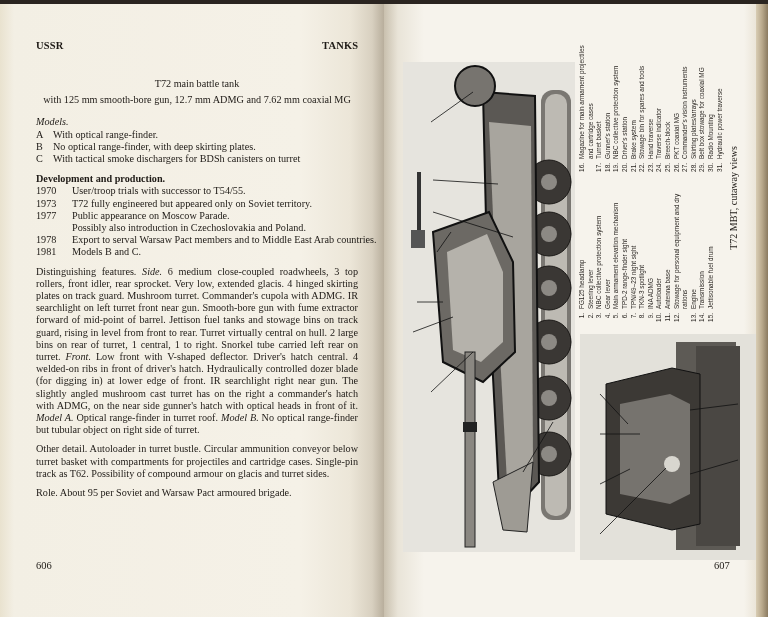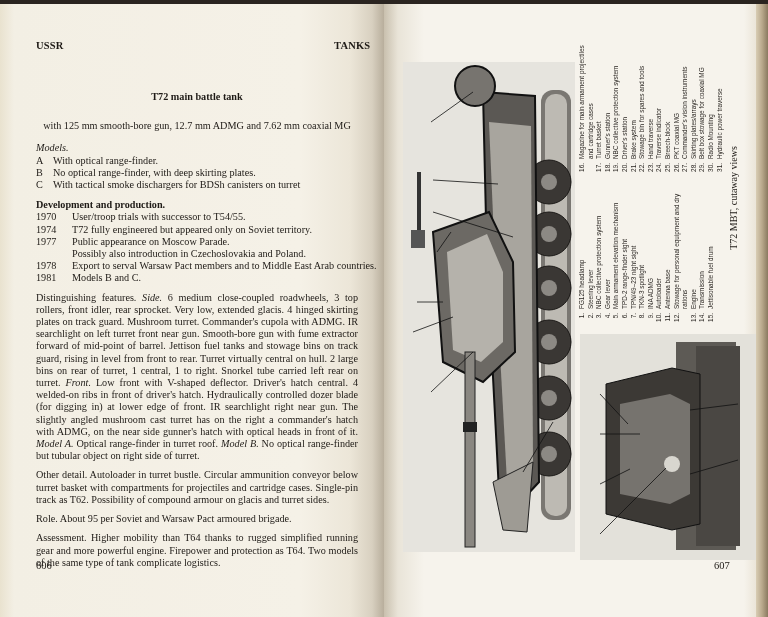--- a/index.html
+++ b/index.html
@@ -3,23 +3,23 @@
 <meta charset="utf-8">
 <style>
   html,body{margin:0;padding:0;}
   body{width:768px;height:617px;overflow:hidden;background:#3a3028;position:relative;font-family:"Liberation Serif",serif;color:#1e1a16;}
   .spread{position:absolute;left:0;top:0;width:768px;height:617px;background:#fca5a5;}
   .topbar{position:absolute;left:0;top:0;width:768px;height:4px;background:#2a2420;}
   .page-left{position:absolute;left:0;top:4px;width:384px;height:613px;background:linear-gradient(to right,#e9e2cf 0px,#f3efe4 14px,#f5f1e7 300px,#ece6d8 350px,#d8d0c0 372px,#b8ae9c 384px);}
   .page-right{position:absolute;left:384px;top:4px;width:384px;height:613px;background:linear-gradient(to right,#c9c0ae 0px,#e9e4d8 14px,#f6f3ec 40px,#f6f3ec 360px,#ebe5d8 372px);}
   .edge-right{position:absolute;left:756px;top:4px;width:12px;height:613px;background:linear-gradient(to right,#d9cdb4,#b9a98c 50%,#8a7a60);}
   .running-head{position:absolute;top:40px;font-size:10.5px;font-weight:bold;letter-spacing:.2px;}
-  .rh-left{left:36px;} .rh-right{left:334px;text-align:right;}
+  .rh-left{left:36px;} .rh-right{left:322px;text-align:right;}
   .content{position:absolute;left:36px;top:74px;width:322px;font-size:10.2px;line-height:12.2px;}
-  .title{text-align:center;margin:17px;font-weight:bold;}
+  .title{text-align:center;margin:4px;}
   .subtitle{text-align:center;margin:0 0 10px -4px;width:330px;}
   .models-h{font-style:italic;margin:0;}
   .row{display:flex;}
   .lbl{width:17px;flex:none;}
   .yr{width:36px;flex:none;}
   .indent{padding-left:17px;}
   .indent-yr{padding-left:36px;}
   .sec-h{font-weight:bold;margin:8px 0 0 0;}
   p.para{margin:7px 0 0 0;text-align:justify;}
   p.para b{font-weight:normal;}
@@ -65,21 +65,21 @@
         <span class="lbl">C</span>
         <span>With tactical smoke dischargers for BDSh canisters on turret</span>
       </div>
 
     <p class="sec-h">Development and production.</p>
     <div class="row">
         <span class="yr">1970</span>
         <span>User/troop trials with successor to T54/55.</span>
       </div>
     <div class="row">
-        <span class="yr">1974</span>
+        <span class="yr">1973</span>
         <span>T72 fully engineered but appeared only on Soviet territory.</span>
       </div>
     <div class="row">
         <span class="yr">1977</span>
         <span>Public appearance on Moscow Parade.</span>
       </div>
     <div class="indent-yr">Possibly also introduction in Czechoslovakia and Poland.</div>
     <div class="row">
         <span class="yr">1978</span>
         <span style="white-space:nowrap;">Export to serval Warsaw Pact members and to Middle East Arab countries.</span>
@@ -88,21 +88,20 @@
         <span class="yr">1981</span>
         <span>Models B and C.</span>
       </div>
 
     <p class="para"><b>Distinguishing features.</b> <i>Side.</i><span> 6 medium close-coupled roadwheels, 3 top rollers, front idler, rear sprocket. Very low, extended glacis. 4 hinged skirting plates on track guard. Mushroom turret. Commander's cupola with ADMG. IR searchlight on left turret front near gun. Smooth-bore gun with fume extractor forward of mid-point of barrel. Jettison fuel tanks and stowage bins on track guard, rising in level from front to rear. Turret virtually central on hull. 2 large bins on rear of turret, 1 central, 1 to right. Snorkel tube carried left rear on turret. </span><i>Front.</i><span> Low front with V-shaped deflector. Driver's hatch central. 4 welded-on ribs in front of driver's hatch. Hydraulically controlled dozer blade (for digging in) at lower edge of front. IR searchlight right near gun. The slightly angled mushroom cast turret has on the right a commander's hatch with ADMG, on the near side gunner's hatch with optical heads in front of it. </span><i>Model A.</i><span> Optical range-finder in turret roof. </span><i>Model B.</i><span> No optical range-finder but tubular object on right side of turret.</span></p>
 
     <p class="para"><b>Other detail.</b><span> Autoloader in turret bustle. Circular ammunition conveyor below turret basket with compartments for projectiles and cartridge cases. Single-pin track as T62. Possibility of compound armour on glacis and turret sides.</span></p>
 
     <p class="para"><b>Role.</b><span> About 95 per Soviet and Warsaw Pact armoured brigade.</span></p>
 
-    <p class="para"><b>Assessment.</b><span> Higher mobility than T64 thanks to rugged simplified running gear and more powerful engine. Firepower and protection as T64. Two models of the same type of tank complicate logistics.</span></p>
   </div>
 
   <div class="pagenum pn-left">606</div>
 
   <div class="page-right"></div>
 
   <div class="diagram-side">
     <svg width="172" height="490" viewBox="0 0 172 490">
       <rect x="0" y="0" width="172" height="490" fill="#e6e4de"></rect>
 

